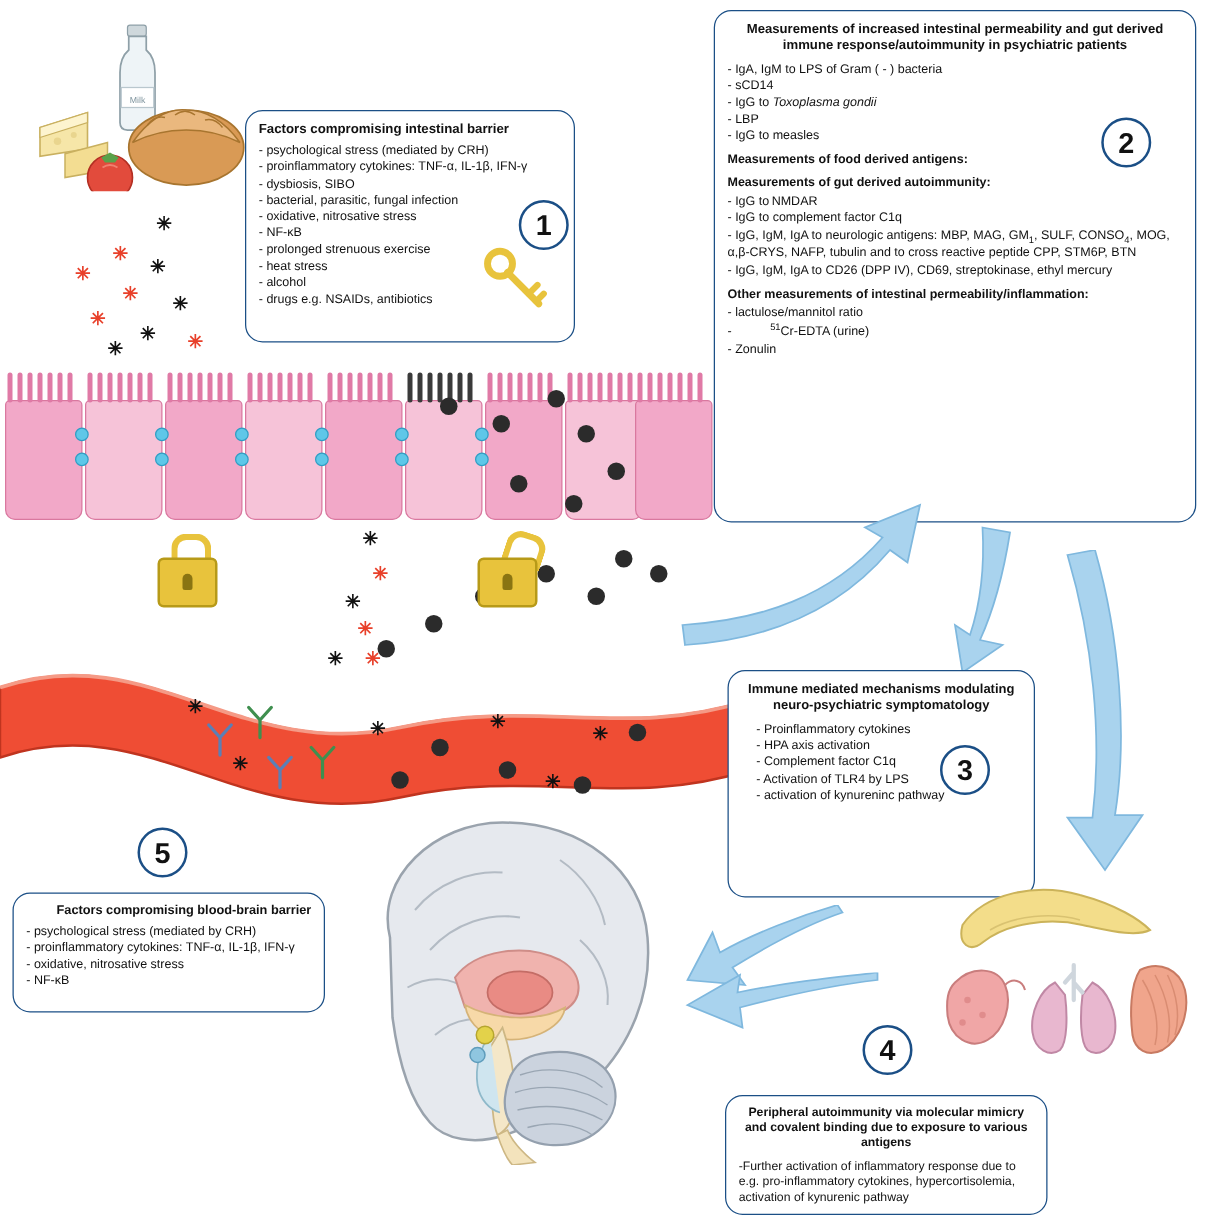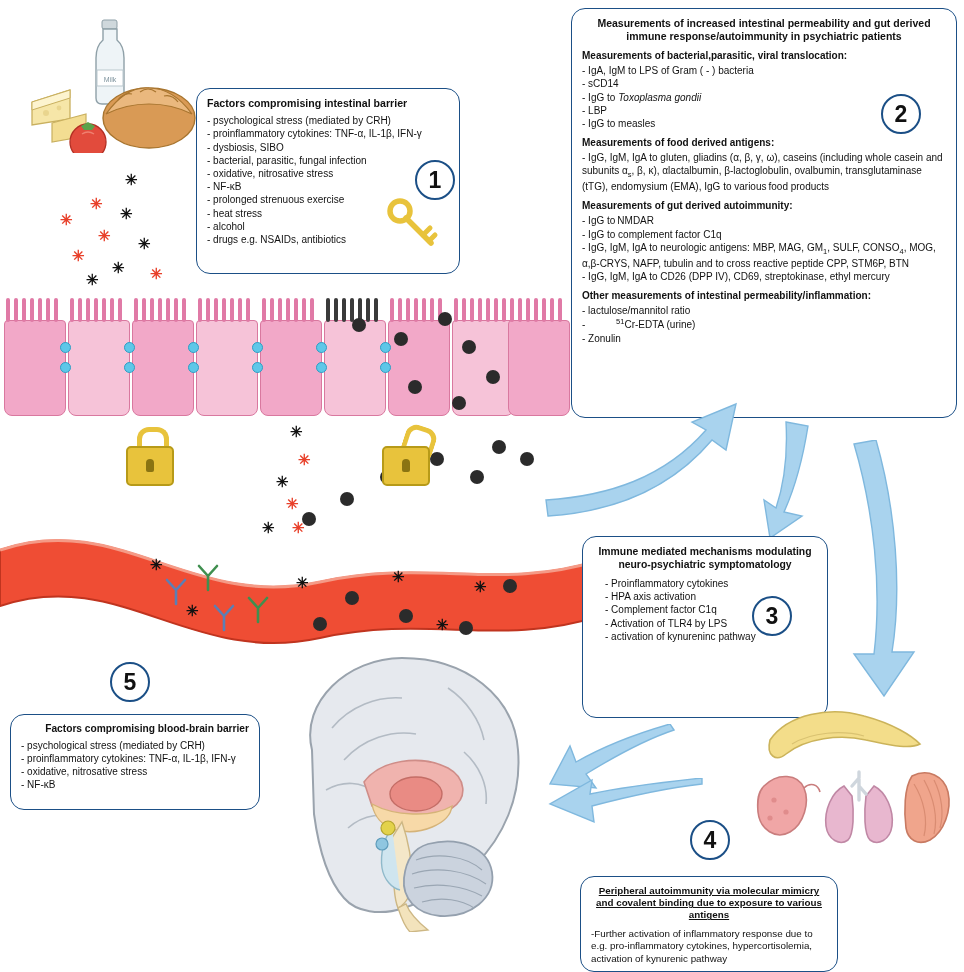--- a/index.html
+++ b/index.html
@@ -64,21 +64,21 @@
   #badge2{left:881px;top:94px;}
 
   
   #box3{left:582px;top:536px;width:246px;height:182px;}
   #box3 .title{font-size:10.4px;}
   #box3 li{padding-left:26px;text-indent:-14px;}
   #badge3{left:752px;top:596px;}
 
   
   #box4{left:580px;top:876px;width:258px;height:96px;}
-  #box4 .title{font-size:9.8px;text-decoration:underline;}
+  #box4 .title{font-size:9.8px;}
   #box4 .para{font-size:9.8px;line-height:1.3;}
   #badge4{left:690px;top:820px;}
 
   
   #box5{left:10px;top:714px;width:250px;height:96px;}
   #box5 .title{text-align:right;font-size:10.2px;margin-bottom:3px;}
   #badge5{left:110px;top:662px;}
 
   .it{font-style:italic;}
   sub{font-size:7.5px;}
@@ -186,33 +186,29 @@
   <svg class="key" width="58" height="58" viewBox="0 0 58 58">
     <circle cx="15" cy="15" r="10" fill="none" stroke="#e8c33c" stroke-width="5.5"></circle>
     <path d="M21,22 L46,47" stroke="#e8c33c" stroke-width="5.5" stroke-linecap="round"></path>
     <path d="M38,39 L45,32" stroke="#e8c33c" stroke-width="5" stroke-linecap="round"></path>
     <path d="M44,45 L50,39" stroke="#e8c33c" stroke-width="5" stroke-linecap="round"></path>
   </svg>
 
   <div class="box" id="box2">
     <div class="title">Measurements of increased intestinal permeability and gut derived immune response/autoimmunity in psychiatric patients</div>
 
-    <div class="sub">Measurements of bacterial,parasitic, viral translocation:</div>
     <ul>
       <li>- IgA, IgM to LPS of Gram ( - ) bacteria</li>
       <li>- sCD14</li>
       <li>- IgG to <span class="it">Toxoplasma gondii</span></li>
       <li>- LBP</li>
       <li>- IgG to measles</li>
     </ul>
 
     <div class="sub">Measurements of food derived antigens:</div>
-    <ul>
-      <li>- IgG, IgM, IgA to gluten, gliadins (α, β, γ, ω), caseins (including whole casein and subunits α<sub>s</sub>, β, κ), αlactalbumin, β-lactoglobulin, ovalbumin, transglutaminase (tTG), endomysium (EMA), IgG to various food products</li>
-    </ul>
 
     <div class="sub">Measurements of gut derived autoimmunity:</div>
     <ul>
       <li>- IgG to NMDAR</li>
       <li>- IgG to complement factor C1q</li>
       <li>- IgG, IgM, IgA to neurologic antigens: MBP, MAG, GM<sub>1</sub>, SULF, CONSO<sub>4</sub>, MOG, α,β-CRYS, NAFP, tubulin and to cross reactive peptide CPP, STM6P, BTN</li>
       <li>- IgG, IgM, IgA to CD26 (DPP IV), CD69, streptokinase, ethyl mercury</li>
     </ul>
 
     <div class="sub">Other measurements of intestinal permeability/inflammation:</div>

